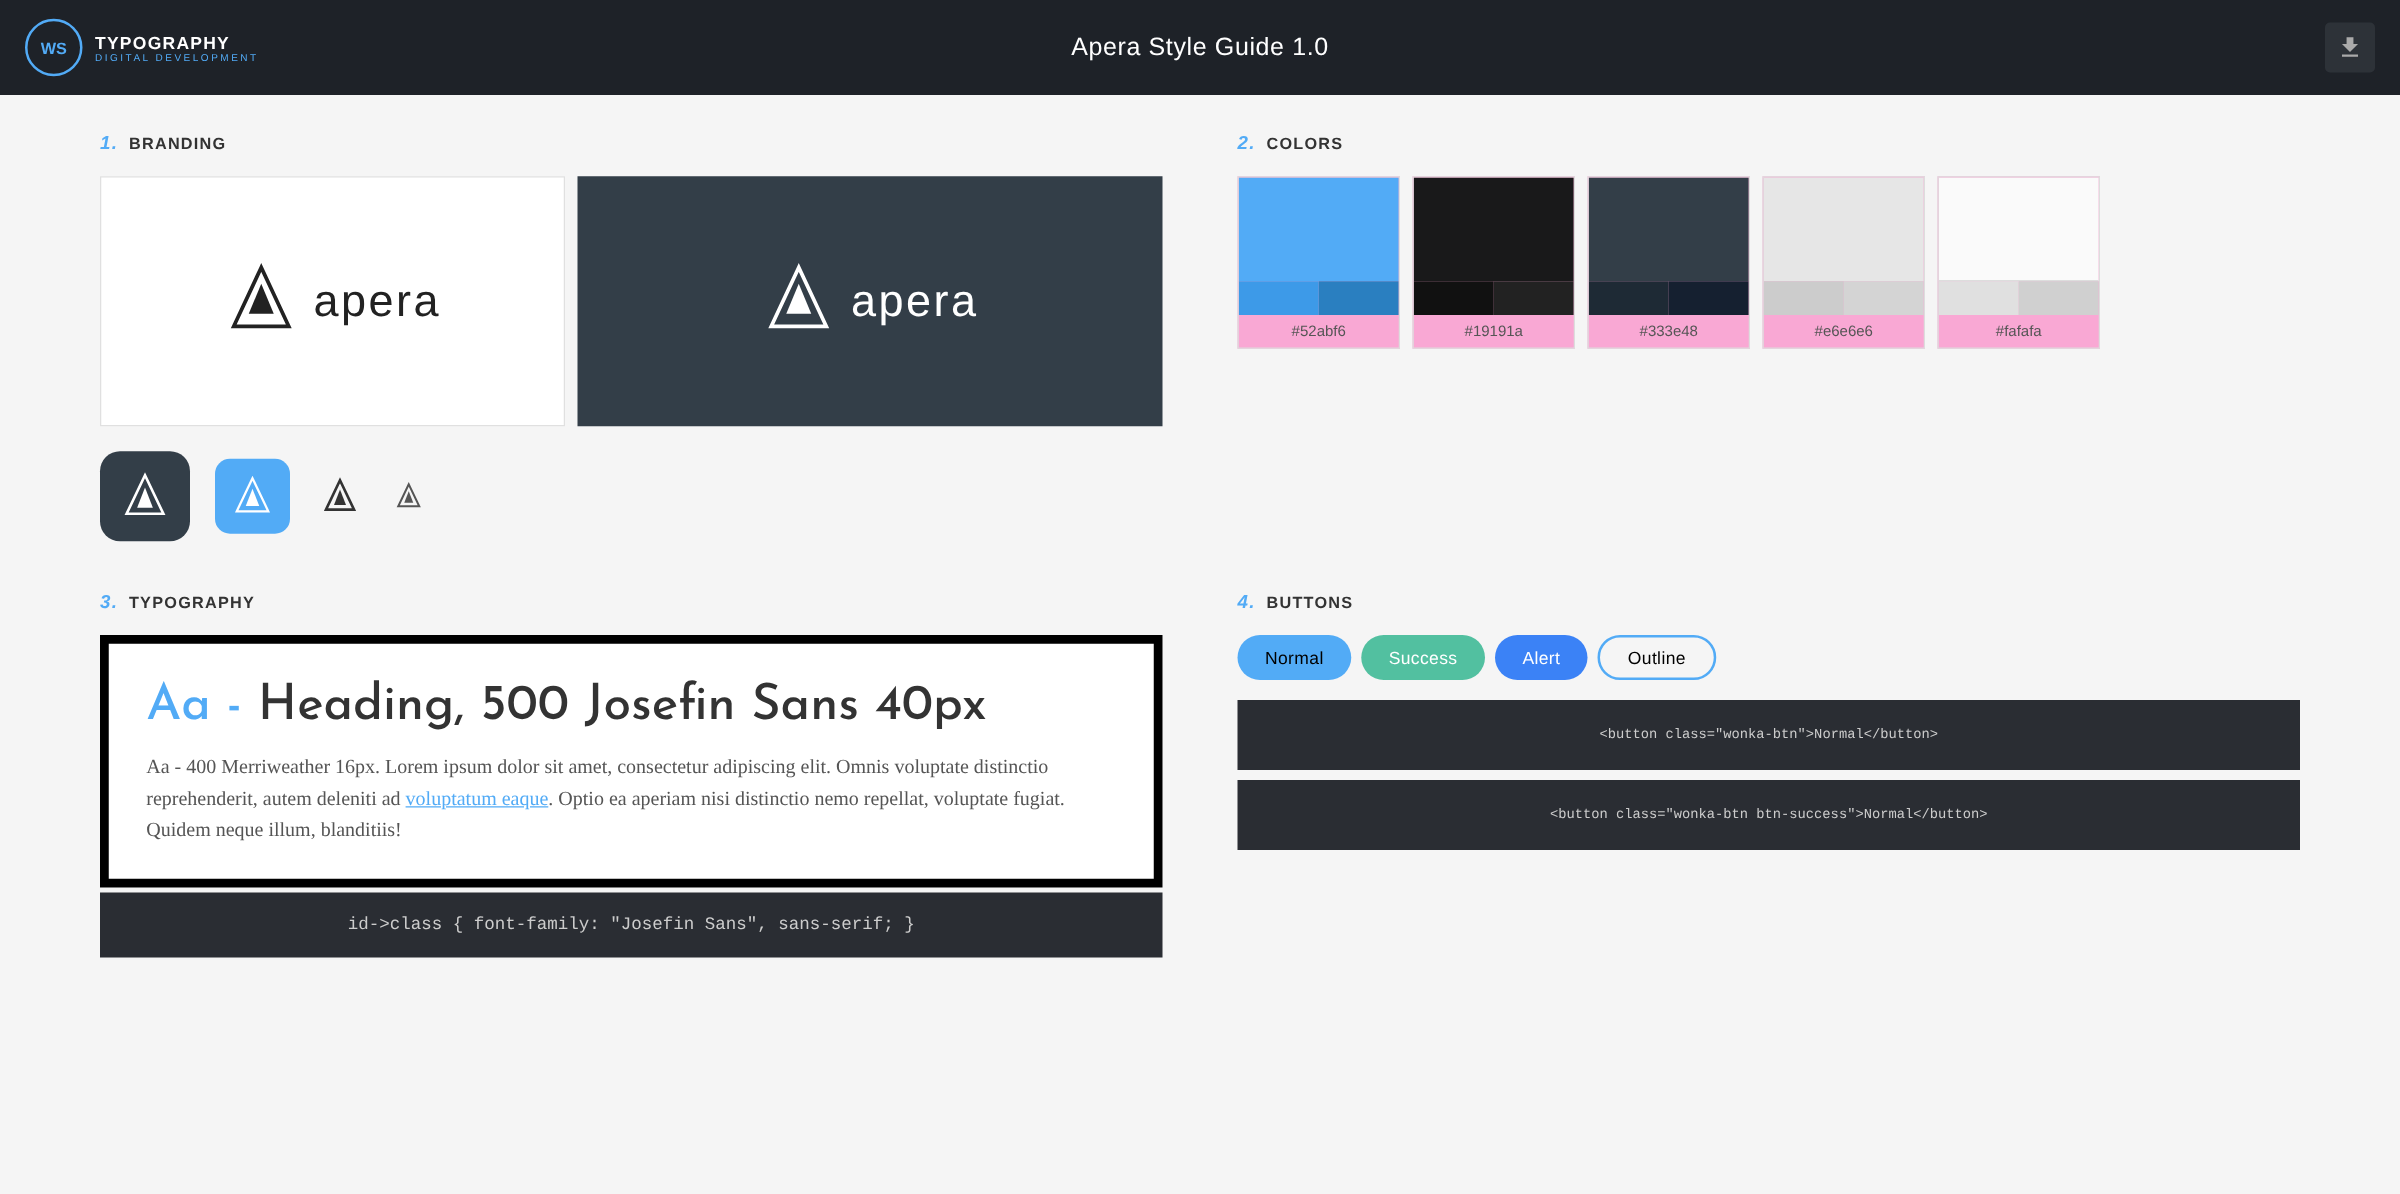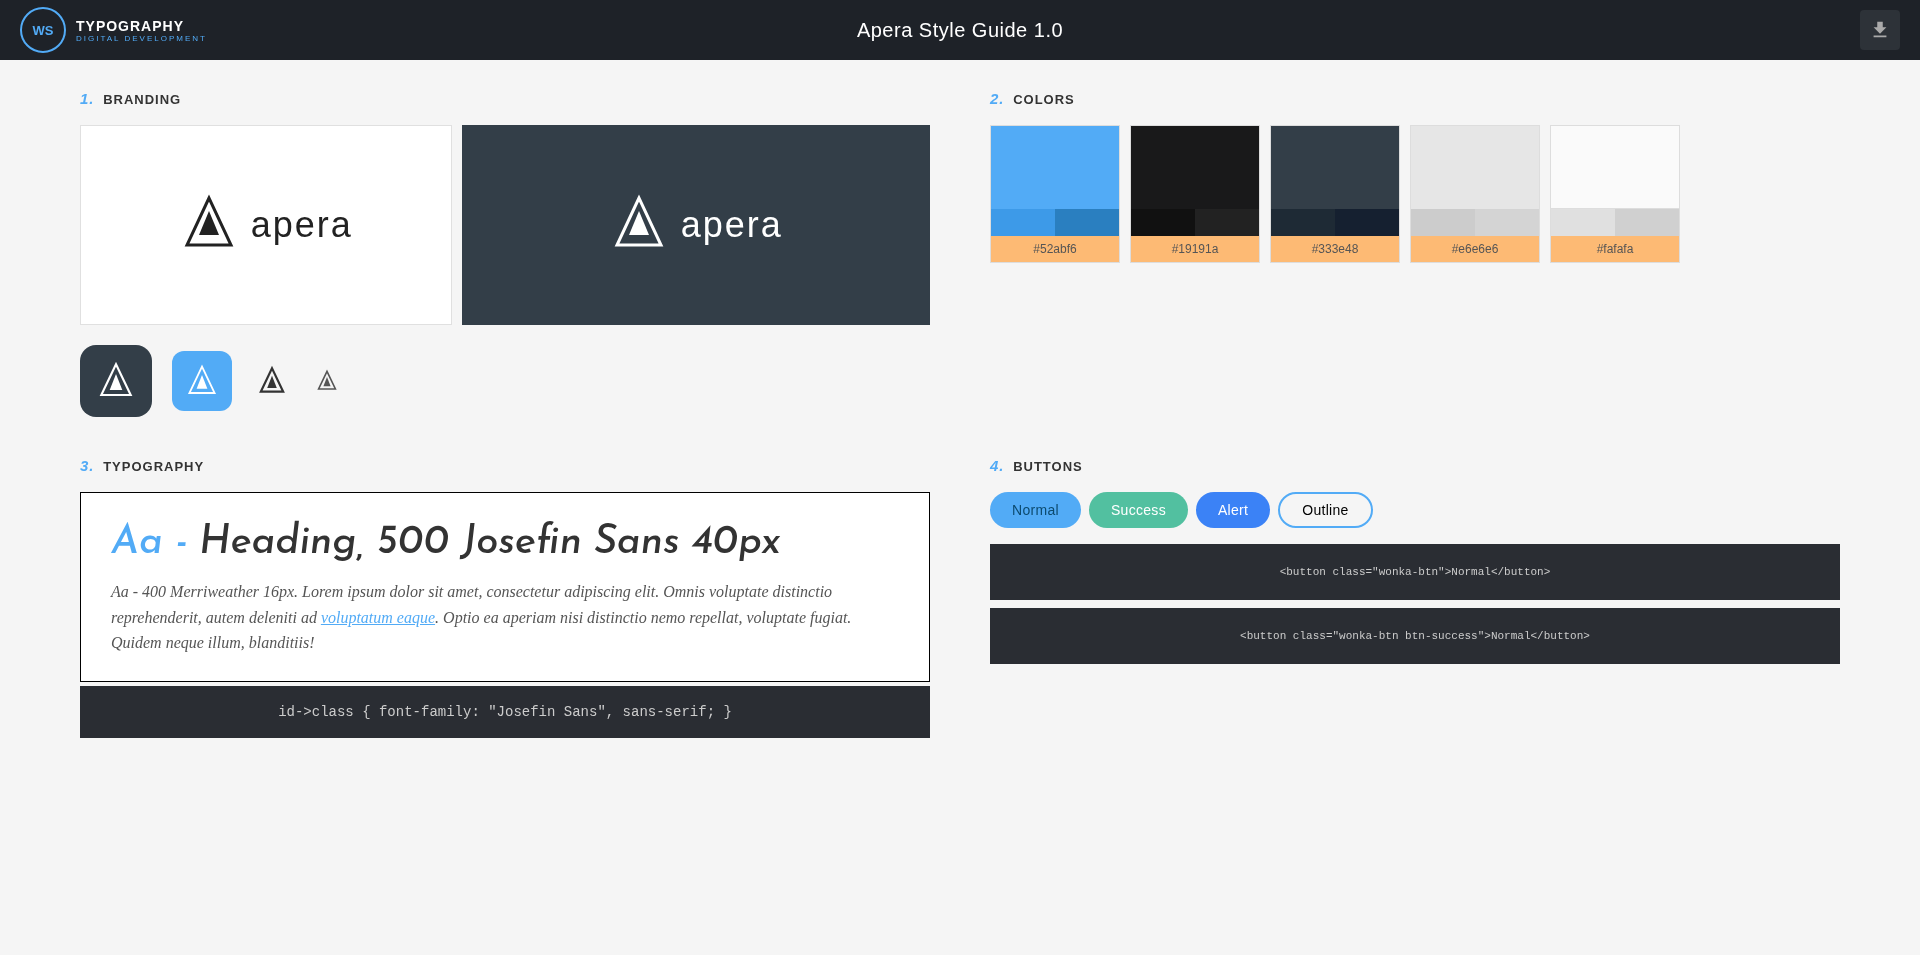--- a/index.html
+++ b/index.html
@@ -6,21 +6,21 @@
     body {
       font-family: 'Merriweather', Georgia, serif;
       background: #f5f5f5;
       color: #333;
       min-height: 955px;
     }
 
     
     .header {
       background: #1e2228;
-      height: 60px;
+      height: 76px;
       display: flex;
       align-items: center;
       justify-content: space-between;
       padding: 0 20px;
       position: relative;
     }
     .header-logo {
       display: flex;
       align-items: center;
       gap: 10px;
@@ -208,21 +208,21 @@
     
     .colors-row {
       display: flex;
       gap: 10px;
       flex-wrap: wrap;
     }
     .color-card {
       display: flex;
       flex-direction: column;
       border: 1px solid #ddd;
-      background: #fdba74;
+      background: #f9a8d4;
       width: 130px;
     }
     .color-swatch {
       height: 110px;
       position: relative;
       overflow: hidden;
     }
     .color-swatch-main {
       width: 100%;
       height: 75%;
@@ -235,24 +235,23 @@
     .color-swatch-sub-2 { flex: 1; }
     .color-label {
       font-family: Arial, sans-serif;
       font-size: 12px;
       color: #555;
       padding: 6px 8px;
       text-align: center;
     }
     .typo-box {
       background: white;
-      border: 1px solid #000000;
+      border: 7px solid #000000;
       padding: 30px 30px 25px;
       margin-bottom: 4px;
-      font-style: italic;
     }
     .typo-heading {
       font-family: 'Josefin Sans', Arial, sans-serif;
       font-size: 40px;
       font-weight: 500;
       color: #333;
       margin-bottom: 16px;
     }
     .typo-heading .aa-blue {
       color: #52abf6;
@@ -284,21 +283,21 @@
     .wonka-btn {
       padding: 8px 22px;
       border-radius: 50px;
       border: none;
       font-family: Arial, sans-serif;
       font-size: 14px;
       cursor: pointer;
       font-weight: 500;
       letter-spacing: 0.3px;
     }
-    .btn-normal { background: #52abf6; color: #0c4a6e; }
+    .btn-normal { background: #52abf6; color: #000000; }
     .btn-success { background: #52c0a0; color: white; }
     .btn-alert { background: #3b82f6; color: white; }
     .btn-outline {
       background: transparent;
       color: #000000;
       border: 2px solid #52abf6;
     }
     .code-box {
       background: #2a2d33;
       padding: 22px 24px;

